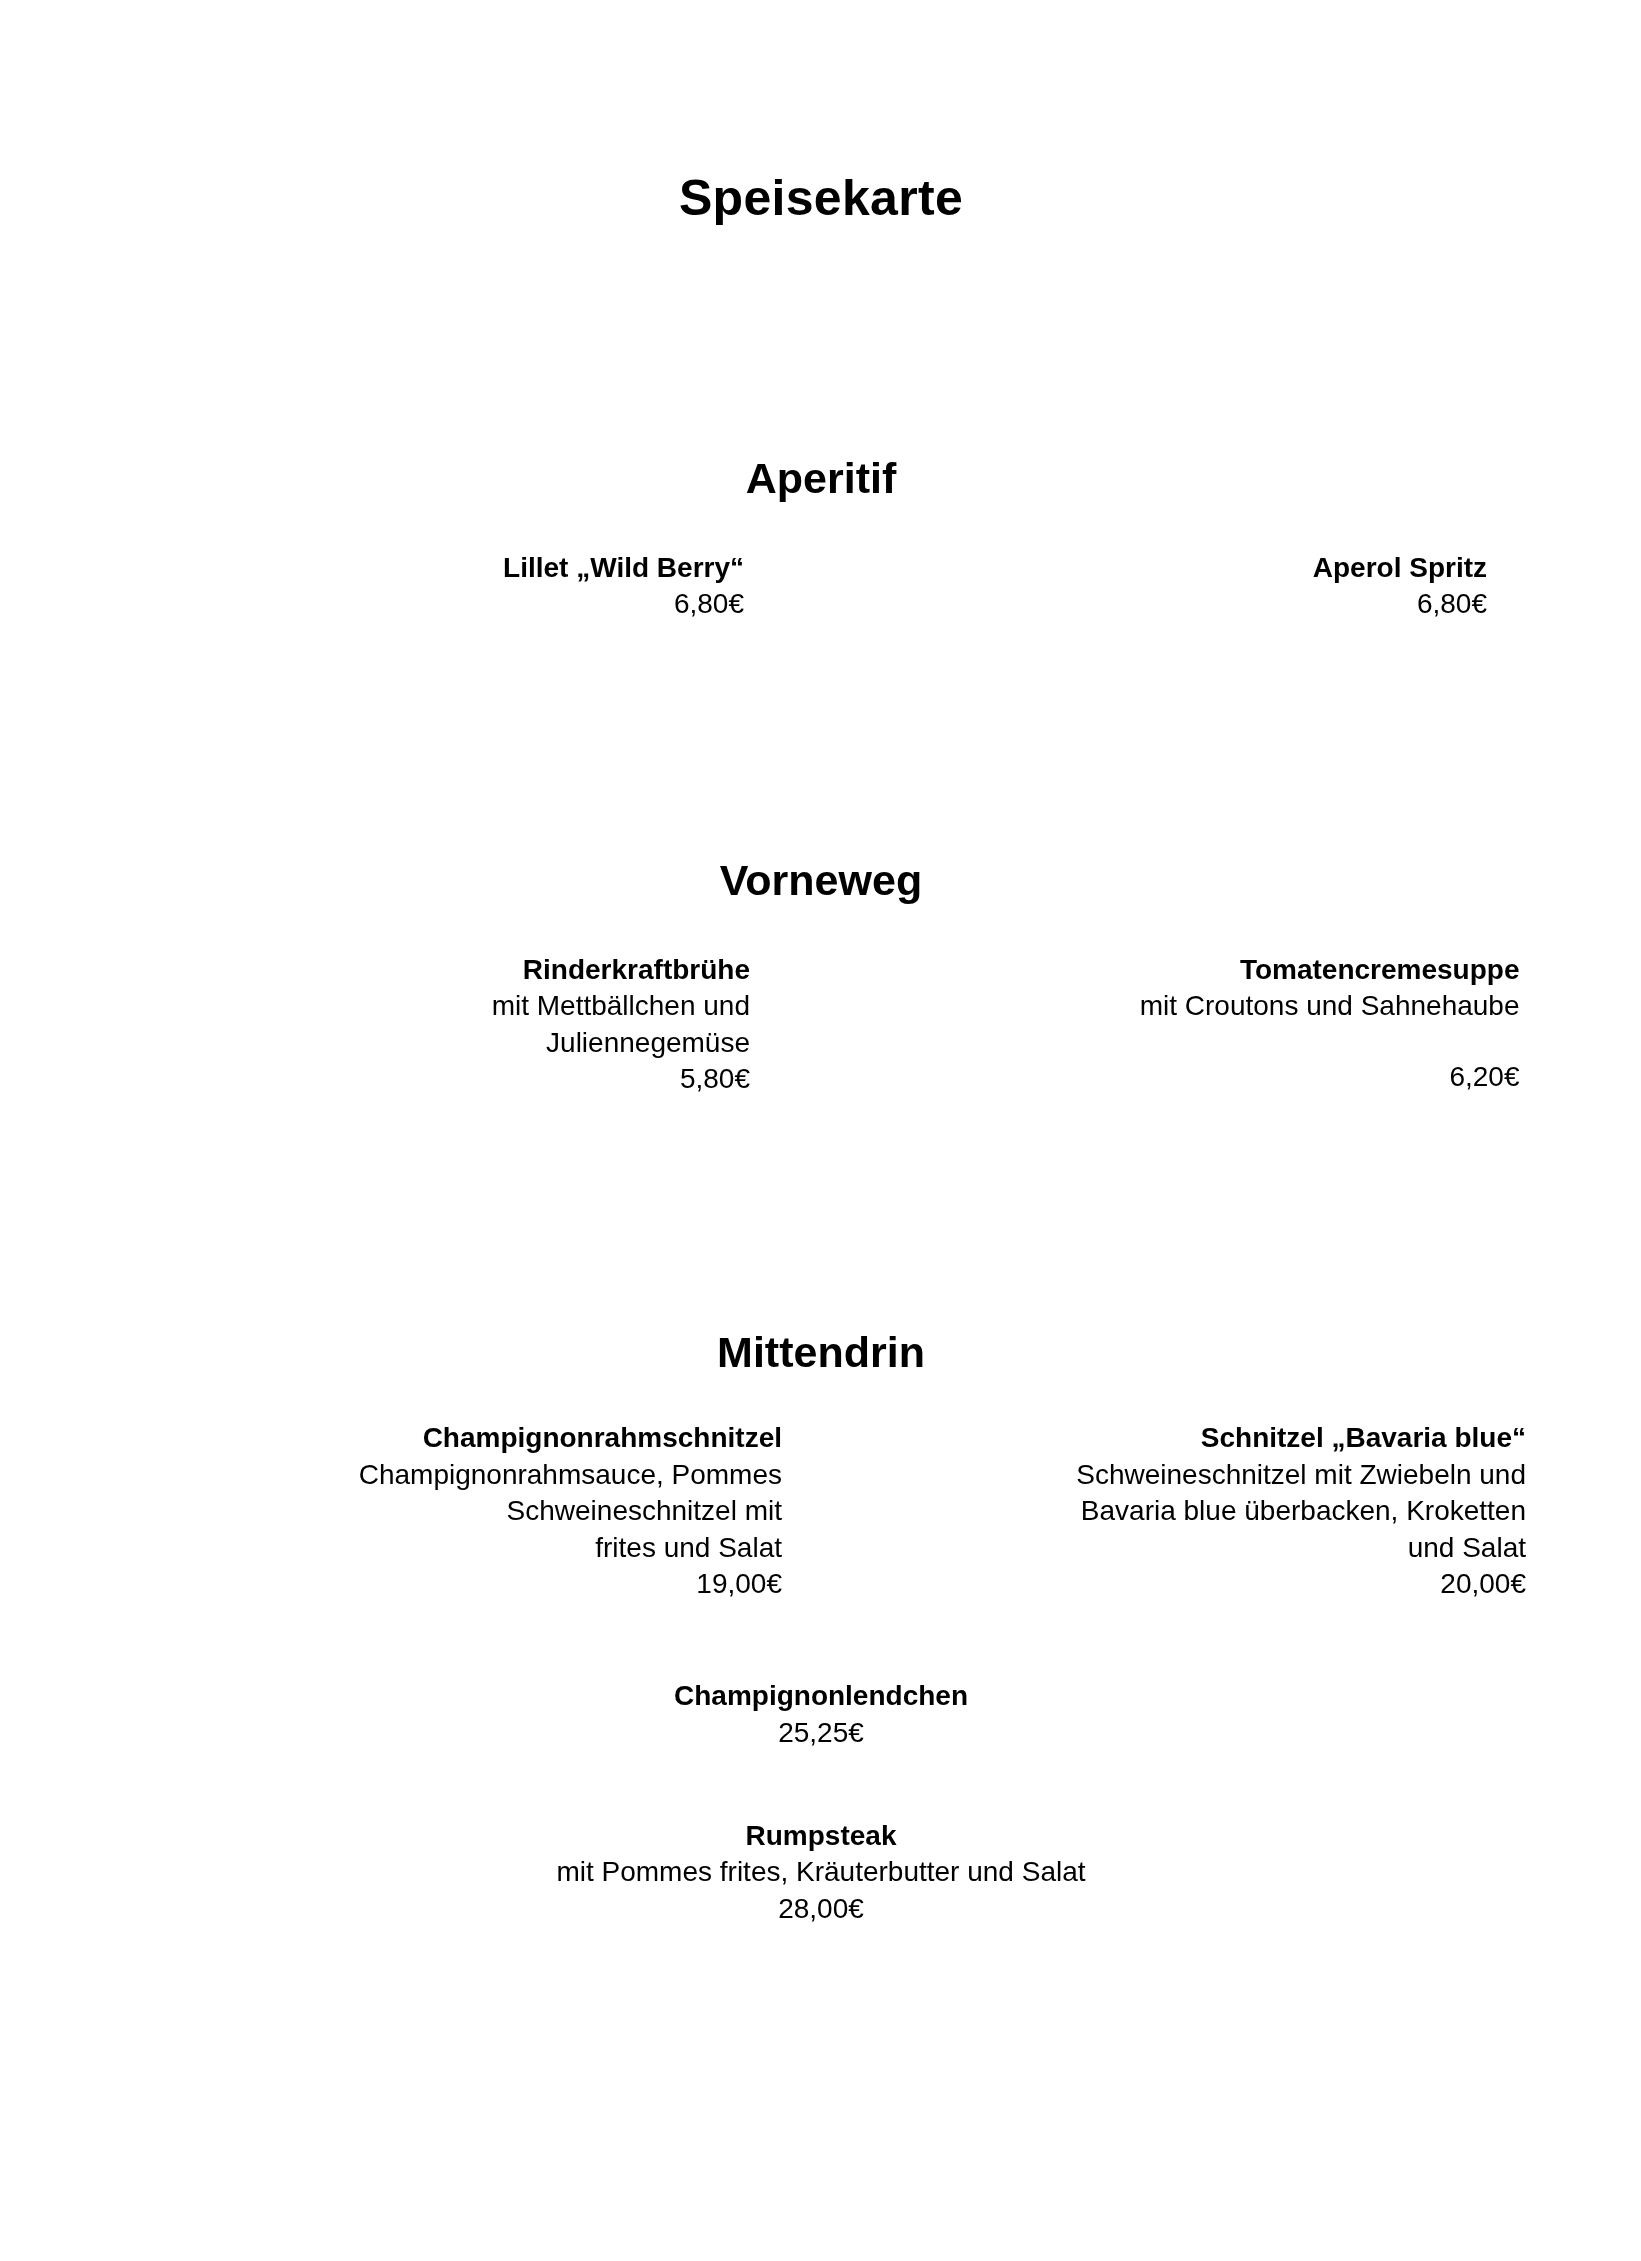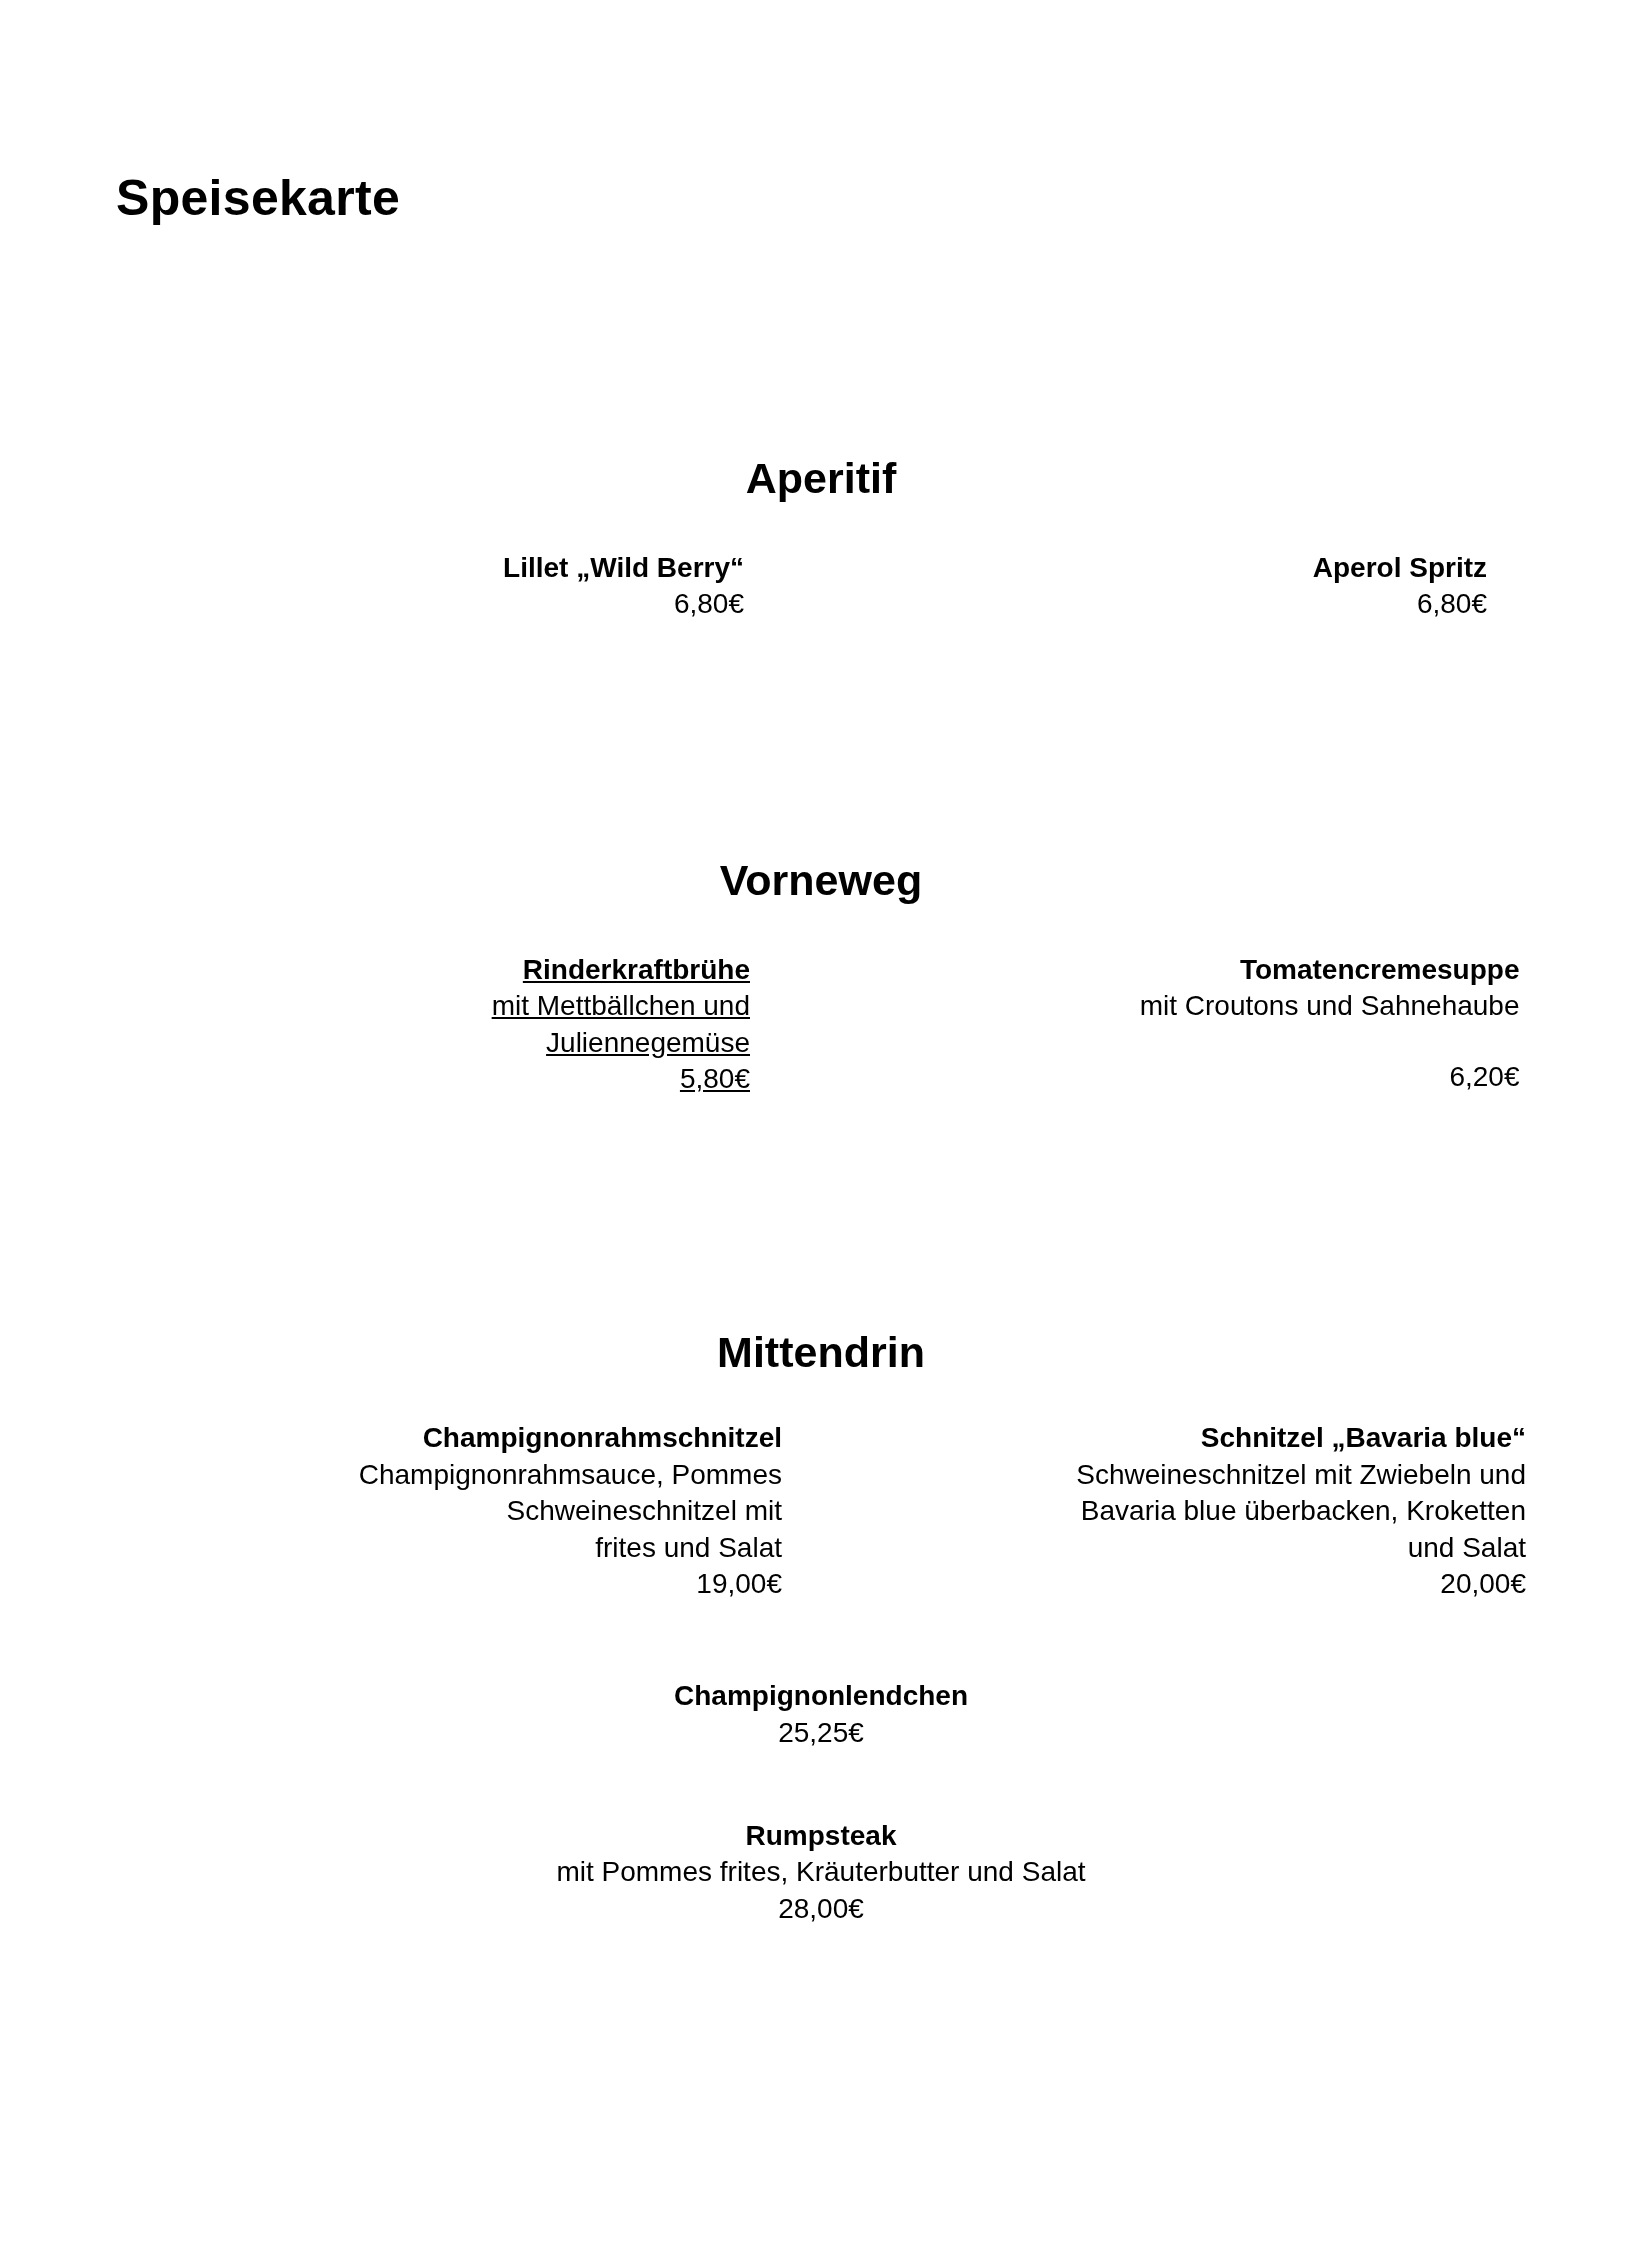--- a/index.html
+++ b/index.html
@@ -20,20 +20,21 @@
     width: 1642px;
     height: 2261px;
     background: #ffffff;
     box-sizing: border-box;
     padding: 0 116px;
     overflow: hidden;
   }
 
   
   .doc-title {
+    text-align: center;
     font-size: 50px;
     font-weight: bold;
     letter-spacing: 0.3px;
     padding-top: 173px;
     line-height: 1.0;
   }
 
   
   .section {
     width: 100%;
@@ -68,21 +69,21 @@
     box-sizing: border-box;
   }
 
   .col-left  { padding-right: 19.4px; }
   .col-right { padding-left: 19.4px; }
 
   
   .row-aperitif .col-left  { padding-left: 39px;  padding-right: 77px; }
   .row-aperitif .col-right { padding-left: 77px; padding-right: 39px; }
 
-  .row-vorneweg .col-left  { padding-left: 26px;  padding-right: 71px; text-decoration: underline; }
+  .row-vorneweg .col-left  { padding-left: 26px;  padding-right: 71px; }
   .row-vorneweg .col-right { padding-left: 58px;  padding-right: 6.5px; }
 
   .row-main .col-left  { padding-left: 0px;  padding-right: 39px; }
   .row-main .col-right { padding-left: 39px; padding-right: 0px; }
 
   
   .dish {
     text-align: right;
   }
 

